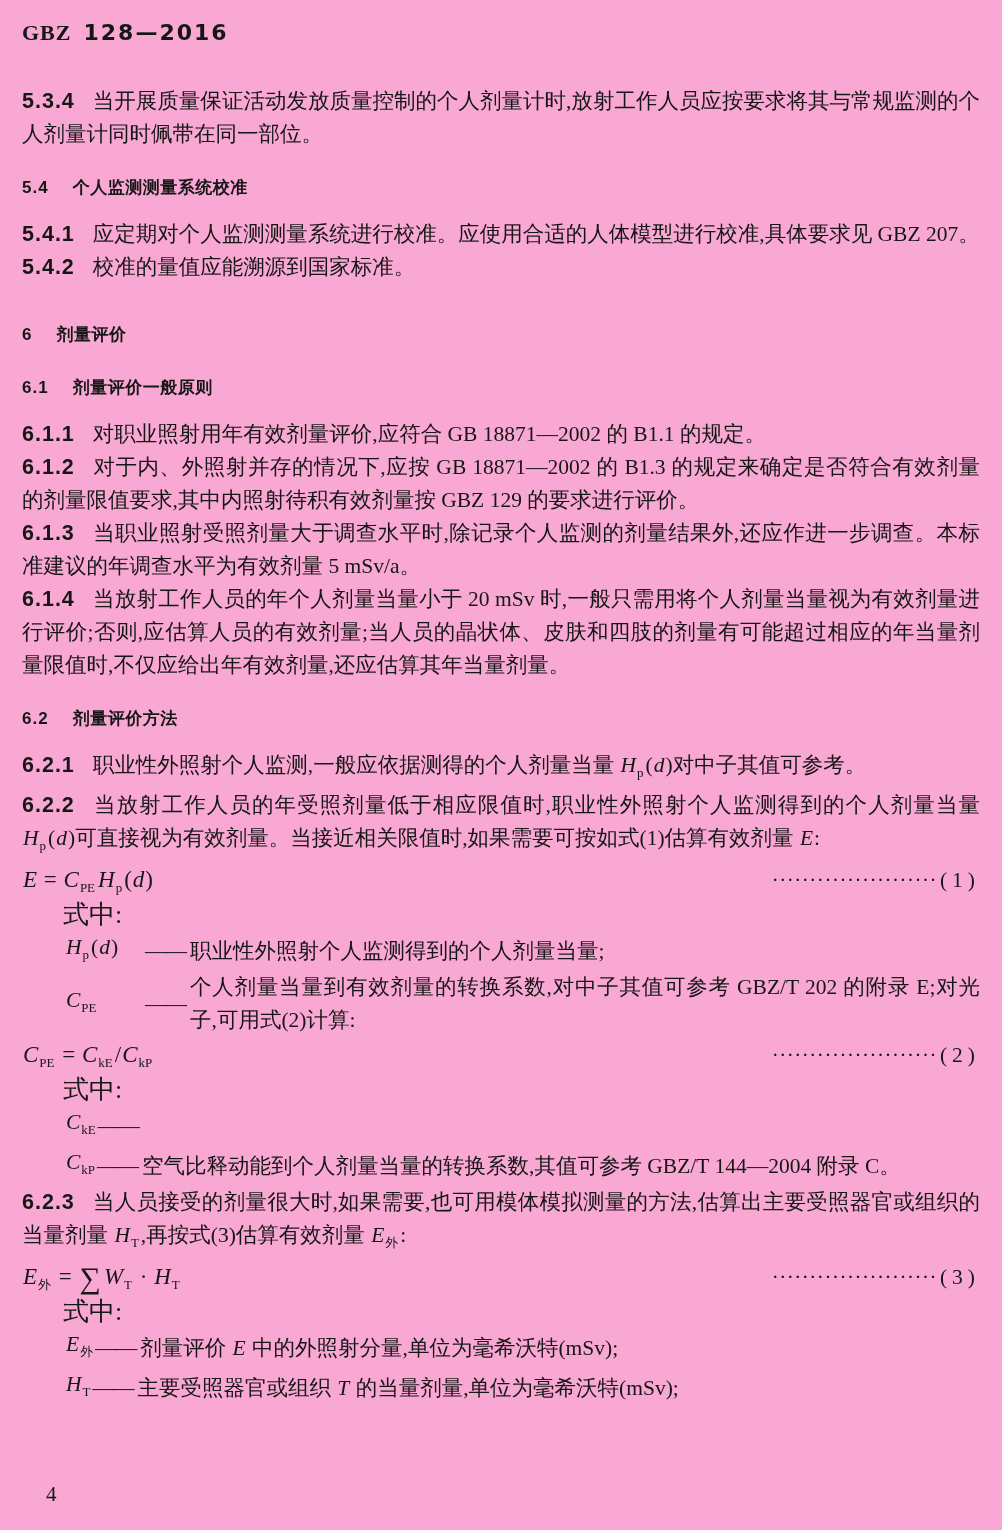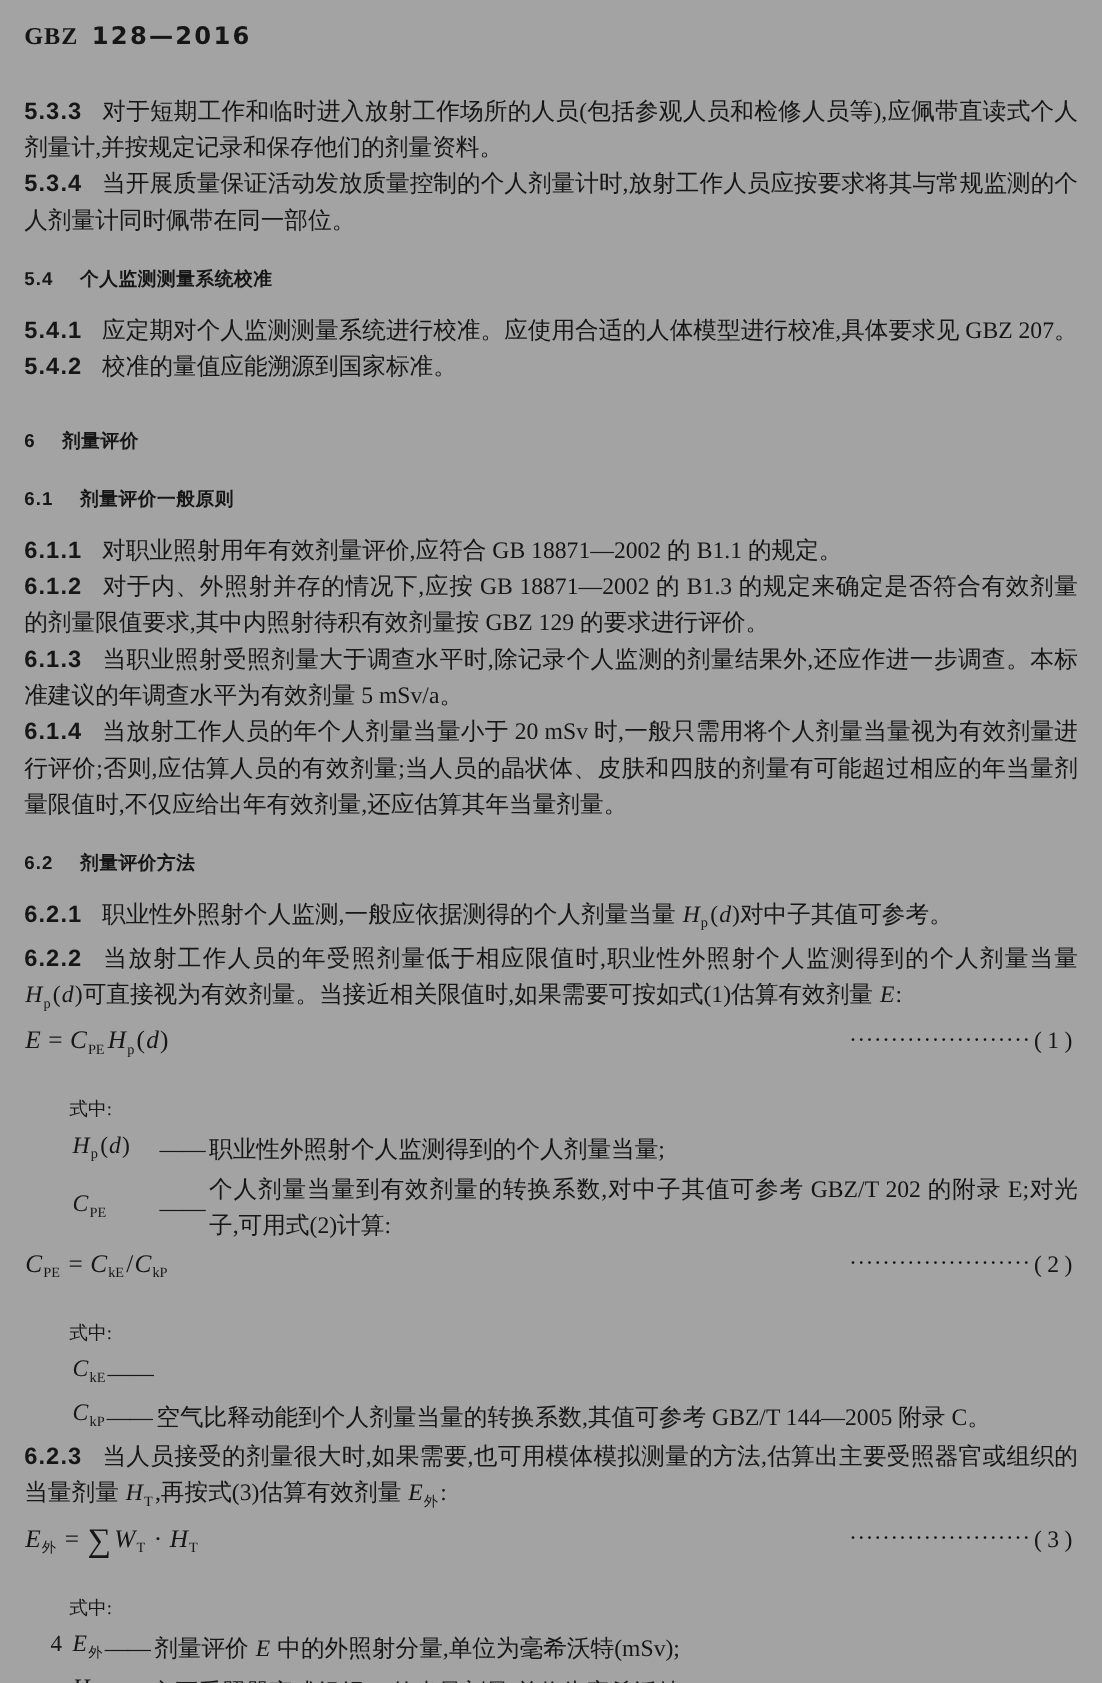--- a/index.html
+++ b/index.html
@@ -1,19 +1,19 @@
 <!DOCTYPE html>
 <html><head>
 <meta charset="utf-8">
 <style>
   html,body{margin:0;padding:0;background:#ffffff;}
   .page{
     position:relative;
     width:1002px;height:1530px;
-    background:#a3a3a3;
+    background:#f9a8d4;
     box-sizing:border-box;
     padding:20px 34px 0 22px;
     overflow:hidden;
     font-family:"Liberation Serif","DejaVu Serif",serif;
     color:#161616;
   }
   .doc-header{
     height:30px;
     margin-bottom:35px;
     font-size:22px;
@@ -47,24 +47,23 @@
     font-family:"Liberation Sans","DejaVu Sans",sans-serif;
     font-weight:bold;
     font-size:17px;
     line-height:33px;
     letter-spacing:0.5px;
   }
   .h .hnum{margin-right:24px;letter-spacing:1px;}
   .h1{margin-top:34px;margin-bottom:0;}
   .h2{margin-top:20px;margin-bottom:14px;}
   .wlabel{
-    font-size:17px;
+    font-size:26px;
     line-height:33px;
     padding-left:41px;
-    margin-top:28px;
   }
   .def{
     display:flex;
     padding-left:43px;
     font-size:21.5px;
     line-height:33px;
     align-items:center;
   }
   .def .term{flex:0 0 auto;}
   .def.aligned .term{min-width:80px;}
@@ -99,21 +98,20 @@
   }
 </style>
 </head>
 <body>
 
 <div class="page">
   <div class="doc-header">
     <span class="hdr-prefix">GBZ</span><span class="hdr-num">128—2016</span>
   </div>
   <div class="content">
-      <div class="p"><span class="cnum">5.3.3</span><span>对于短期工作和临时进入放射工作场所的人员(包括参观人员和检修人员等),应佩带直读式个人剂量计,并按规定记录和保存他们的剂量资料。</span></div>
       <div class="p"><span class="cnum">5.3.4</span><span>当开展质量保证活动发放质量控制的个人剂量计时,放射工作人员应按要求将其与常规监测的个人剂量计同时佩带在同一部位。</span></div>
       <div class="h h2"><span class="hnum">5.4</span><span class="htitle">个人监测测量系统校准</span></div>
       <div class="p"><span class="cnum">5.4.1</span><span>应定期对个人监测测量系统进行校准。应使用合适的人体模型进行校准,具体要求见 GBZ 207。</span></div>
       <div class="p"><span class="cnum">5.4.2</span><span>校准的量值应能溯源到国家标准。</span></div>
       <div class="h h1"><span class="hnum">6</span><span class="htitle">剂量评价</span></div>
       <div class="h h2"><span class="hnum">6.1</span><span class="htitle">剂量评价一般原则</span></div>
       <div class="p"><span class="cnum">6.1.1</span><span>对职业照射用年有效剂量评价,应符合 GB 18871—2002 的 B1.1 的规定。</span></div>
       <div class="p"><span class="cnum">6.1.2</span><span>对于内、外照射并存的情况下,应按 GB 18871—2002 的 B1.3 的规定来确定是否符合有效剂量的剂量限值要求,其中内照射待积有效剂量按 GBZ 129 的要求进行评价。</span></div>
       <div class="p"><span class="cnum">6.1.3</span><span>当职业照射受照剂量大于调查水平时,除记录个人监测的剂量结果外,还应作进一步调查。本标准建议的年调查水平为有效剂量 5 mSv/a。</span></div>
       <div class="p"><span class="cnum">6.1.4</span><span>当放射工作人员的年个人剂量当量小于 20 mSv 时,一般只需用将个人剂量当量视为有效剂量进行评价;否则,应估算人员的有效剂量;当人员的晶状体、皮肤和四肢的剂量有可能超过相应的年当量剂量限值时,不仅应给出年有效剂量,还应估算其年当量剂量。</span></div>
@@ -140,21 +138,21 @@
           <span class="eqno">(2)</span>
         </span></div>
       <div class="wlabel">式中:</div>
       <div class="def">
         <span class="term"><span class="var">C</span><span class="msub">kE</span></span>
         <span class="ddash">——</span>
       </div>
       <div class="def">
         <span class="term"><span class="var">C</span><span class="msub">kP</span></span>
         <span class="ddash">——</span>
-        <span class="desc"><span>空气比释动能到个人剂量当量的转换系数,其值可参考 GBZ/T 144—2005 附录 C。</span></span>
+        <span class="desc"><span>空气比释动能到个人剂量当量的转换系数,其值可参考 GBZ/T 144—2004 附录 C。</span></span>
       </div>
       <div class="p"><span class="cnum">6.2.3</span><span>当人员接受的剂量很大时,如果需要,也可用模体模拟测量的方法,估算出主要受照器官或组织的当量剂量 </span><span class="var">H</span><span class="msub">T</span><span>,再按式(3)估算有效剂量 </span><span class="var">E</span><span class="msub">外</span><span>:</span></div>
       <div class="formula"><span class="expr"><span class="var">E</span><span class="msub">外</span><span> = </span><span class="mbig">∑</span><span class="var">W</span><span class="msub">T</span><span> · </span><span class="var">H</span><span class="msub">T</span></span><span class="leader">
           <span class="dots">······················</span>
           <span class="eqno">(3)</span>
         </span></div>
       <div class="wlabel">式中:</div>
       <div class="def">
         <span class="term"><span class="var">E</span><span class="msub">外</span></span>
         <span class="ddash">——</span>

